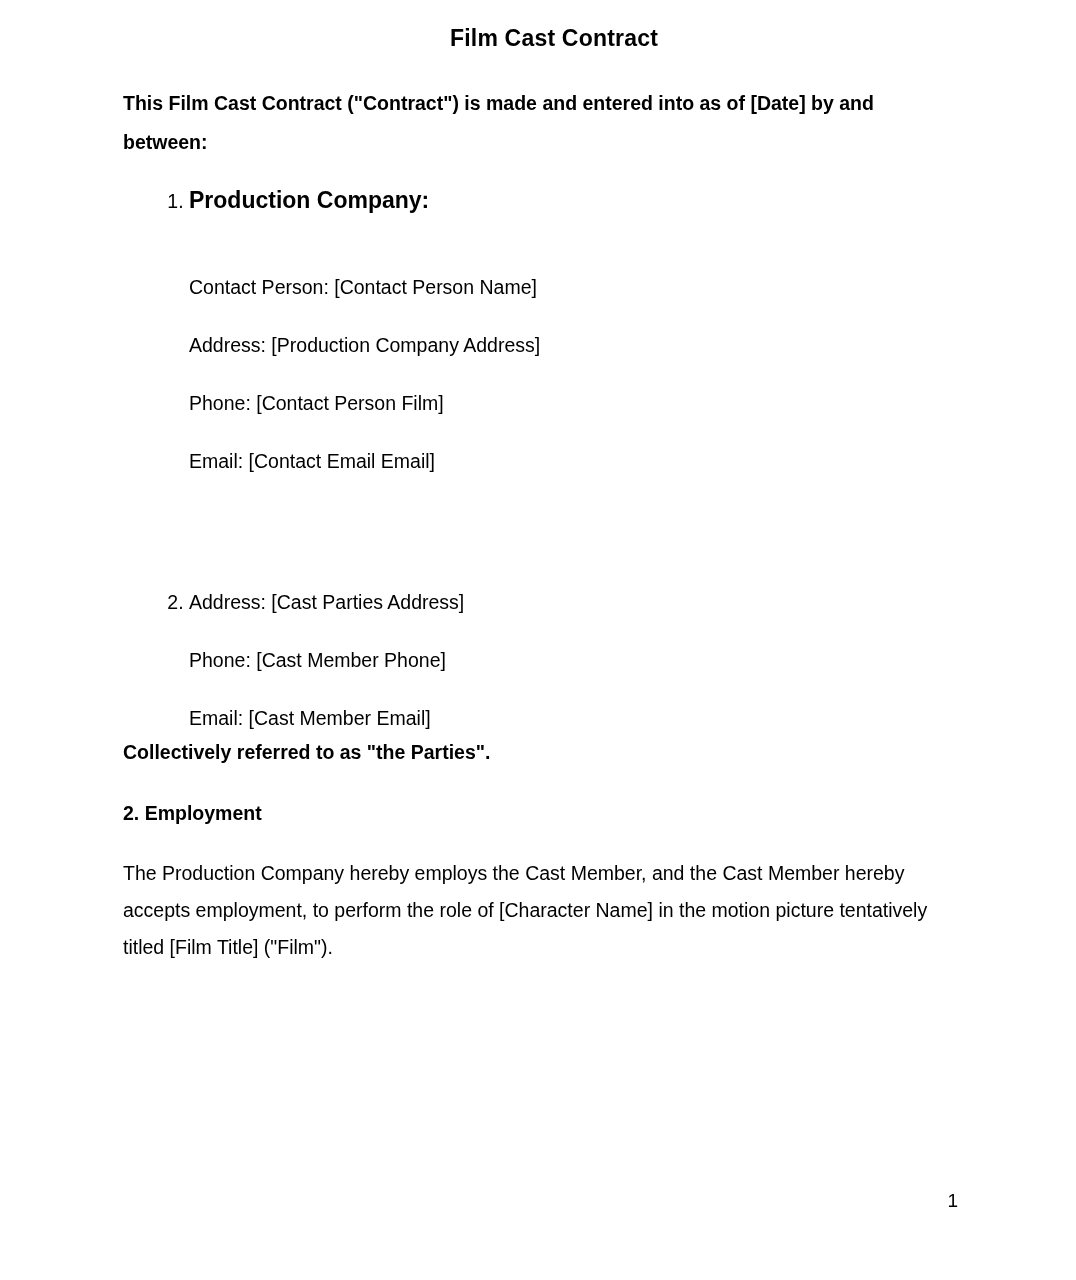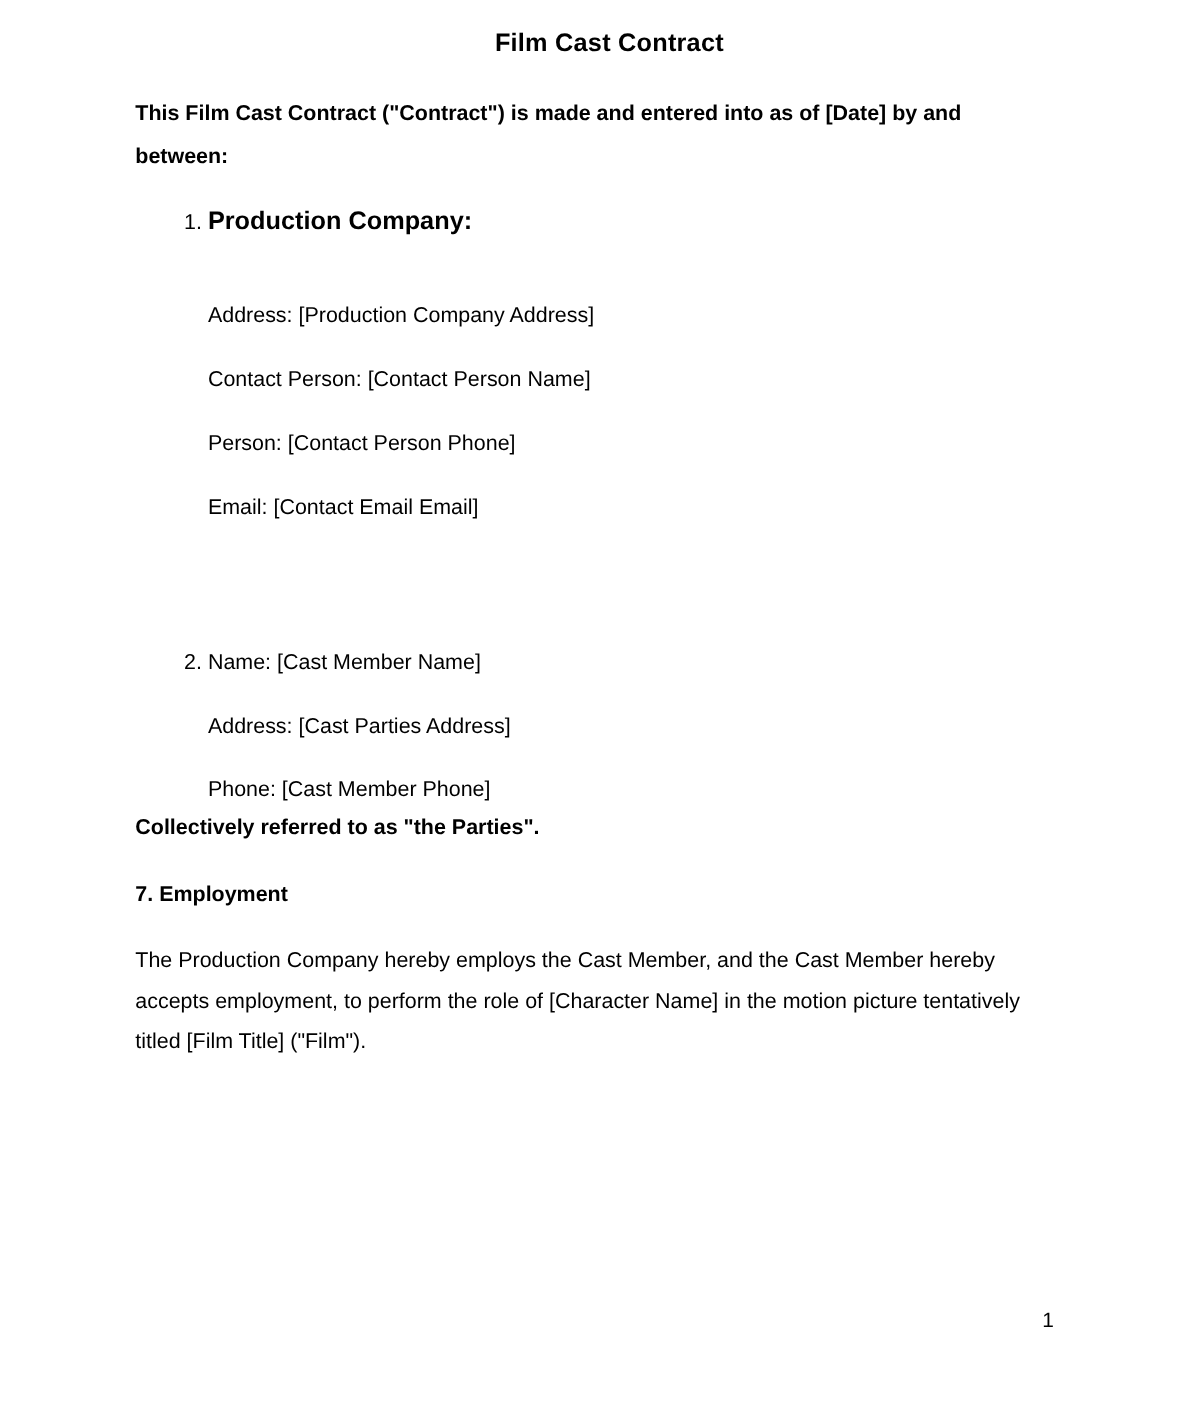--- a/index.html
+++ b/index.html
@@ -135,41 +135,41 @@
 
   <div class="content">
 
     <p class="intro">This Film Cast Contract ("Contract") is made and entered into as of [Date] by and between:</p>
 
     <ol class="party-list">
 
       <li class="party-item party-block-1">
         <span class="party-label">Production Company:</span>
         <ul class="party-fields">
+          <li class="party-field">Contact Person: [Contact Person Name]</li>
           <li class="party-field">Address: [Production Company Address]</li>
-          <li class="party-field">Contact Person: [Contact Person Name]</li>
-          <li class="party-field">Person: [Contact Person Phone]</li>
+          <li class="party-field">Phone: [Contact Person Film]</li>
           <li class="party-field">Email: [Contact Email Email]</li>
         </ul>
         <div class="section-gap"></div>
       </li>
 
       <li class="party-item party-block-2">
         <ul class="party-fields">
-          <li class="party-field">Name: [Cast Member Name]</li>
           <li class="party-field">Address: [Cast Parties Address]</li>
           <li class="party-field">Phone: [Cast Member Phone]</li>
+          <li class="party-field">Email: [Cast Member Email]</li>
         </ul>
       </li>
 
     </ol>
 
     <p class="parties-note">Collectively referred to as "the Parties".</p>
 
-    <h2 class="section-heading">7. Employment</h2>
+    <h2 class="section-heading">2. Employment</h2>
 
     <p class="section-body">The Production Company hereby employs the Cast Member, and the Cast Member hereby accepts employment, to perform the role of [Character Name] in the motion picture tentatively titled [Film Title] ("Film").</p>
 
   </div>
 
   <div class="page-number">1</div>
 
 </div>
 
 </body></html>

